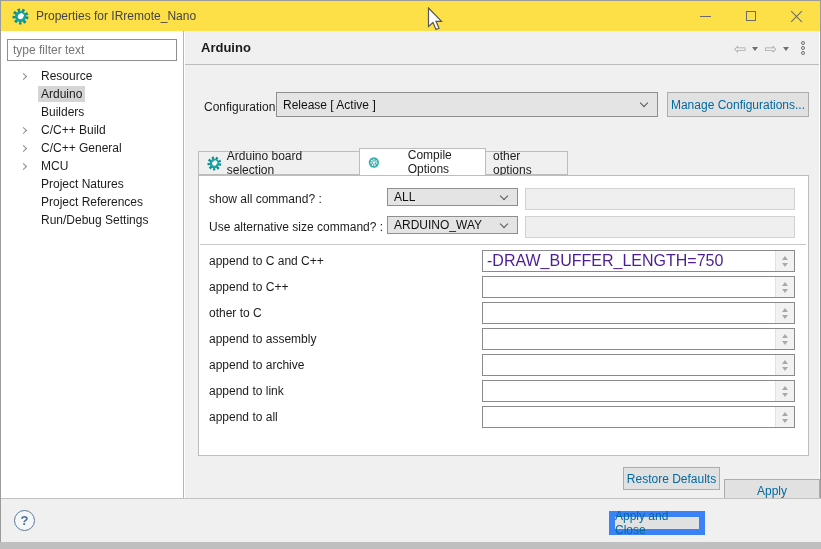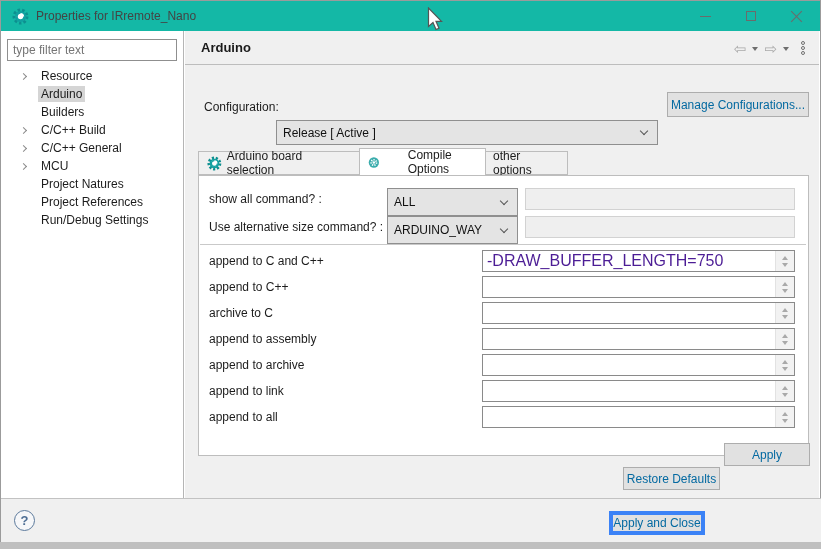--- a/index.html
+++ b/index.html
@@ -1,21 +1,21 @@
 <!DOCTYPE html>
 <html><head>
 <meta charset="utf-8">
 <style>
   * { margin:0; padding:0; box-sizing:border-box; }
   html,body { font-family:"Liberation Sans", sans-serif; }
   .screen { position:relative; width:821px; height:549px; background:#c6c6c6; overflow:hidden; }
   .window { position:absolute; left:0; top:0; width:821px; height:542px; background:#ffffff; border:1px solid #9b9b9b; }
 
   
-  .titlebar { position:absolute; left:0; top:0; width:100%; height:30px; background:#14b8a6; display:flex; align-items:center; }
+  .titlebar { position:absolute; left:0; top:0; width:100%; height:30px; background:#fde047; display:flex; align-items:center; }
   .title-icon { margin-left:11px; width:17px; height:17px; }
   .title-text { margin-left:7px; font-size:12px; color:#444; }
   .win-controls { position:absolute; right:0; top:0; height:30px; display:flex; }
   .win-btn { width:46px; height:30px; display:flex; align-items:center; justify-content:center; color:#6b6b6b; }
   .min-glyph { width:11px; height:1px; background:#6b6b6b; }
   .max-glyph { width:10px; height:10px; border:1px solid #6b6b6b; }
   .close-glyph { position:relative; width:12px; height:12px; }
   .close-glyph::before,.close-glyph::after { content:""; position:absolute; left:5px; top:-1px; width:1px; height:15px; background:#6b6b6b; }
   .close-glyph::before { transform:rotate(45deg); }
   .close-glyph::after { transform:rotate(-45deg); }
@@ -37,52 +37,52 @@
   .nav-arrow { font-size:15px; color:#a9a9a9; line-height:1; }
   .nav-caret { width:0; height:0; border-left:3.5px solid transparent; border-right:3.5px solid transparent; border-top:4px solid #6e6e6e; margin-top:2px; }
   .menu-dots { display:flex; flex-direction:column; gap:1px; margin-left:6px; }
   .menu-dots i { width:4px; height:4px; border:1px solid #707070; border-radius:50%; }
 
   
   .config-label { position:absolute; left:19px; top:69px; font-size:12px; color:#1c1c1c; }
   .combo { background:#e4e4e4; border:1px solid #8f8f8f; display:flex; align-items:center; font-size:12px; color:#111; }
   .combo .val { flex:1; padding-left:6px; white-space:nowrap; overflow:hidden; }
   .combo-chev { width:6px; height:6px; border-right:1px solid #555; border-bottom:1px solid #555; transform:rotate(45deg); margin-right:10px; margin-top:-3px; flex:none; }
-  .config-combo { position:absolute; left:91px; top:61px; width:382px; height:25px;margin-top:28px; }
+  .config-combo { position:absolute; left:91px; top:61px; width:382px; height:25px; }
   .btn { background:#e1e1e1; border:1px solid #adadad; font-family:"Liberation Sans",sans-serif; font-size:12px; color:#0369a1; display:flex; align-items:center; justify-content:center; }
   .manage-btn { position:absolute; left:482px; top:61px; width:142px; height:25px; }
 
   
   .tabbar { position:absolute; left:13px; top:117px; right:13px; height:27px; }
   .tab { position:absolute; bottom:0; height:24px; display:flex; align-items:center; gap:5px; font-size:12px; color:#1c1c1c; background:#f0f0f0; border:1px solid #bdbdbd; padding:0 8px; }
   .tab.active { height:27px; background:#ffffff; border-bottom:none; z-index:2;gap:28px; }
   .tab-gear { width:15px; height:15px; }
   .tab1 { left:0px; width:162px; }
   .tab2 { left:161px; width:127px; }
   .tab3 { left:287px; width:83px; border-left:none; }
 
   
   .panel { position:absolute; left:13px; top:144px; width:611px; height:281px; background:#ffffff; border:1px solid #bdbdbd; border-top:1px solid #bdbdbd; }
   .form-label { position:absolute; left:10px; font-size:12px; color:#1c1c1c; }
-  .combo-sm { position:absolute; left:188px; width:131px; height:28px; }
+  .combo-sm { position:absolute; left:188px; width:131px; height:18px; }
   .dis-field { position:absolute; left:326px; width:270px; height:22px; background:#efefef; border:1px solid #d2d2d2; }
   .panel-hr { position:absolute; left:1px; top:68px; width:606px; border-top:1px solid #c9c9c9; }
   .append-field { position:absolute; left:283px; width:313px; height:22px; border:1px solid #8a8a8a; background:#fff; display:flex; }
   .append-field input { flex:1; border:none; outline:none; font-family:"Liberation Sans",sans-serif; font-size:16px; color:#4c1d95; padding:0 4px; min-width:0; background:transparent; }
   .spinner { width:19px; background:#f2f2f2; border-left:1px solid #e2e2e2; display:flex; flex-direction:column; align-items:center; justify-content:center; gap:3px; }
   .spin-up { width:0; height:0; border-left:3.5px solid transparent; border-right:3.5px solid transparent; border-bottom:4px solid #a9a9a9; }
   .spin-dn { width:0; height:0; border-left:3.5px solid transparent; border-right:3.5px solid transparent; border-top:4px solid #a9a9a9; }
 
   
   .restore-btn { position:absolute; left:438px; top:436px; width:97px; height:23px; }
-  .apply-btn { position:absolute; left:539px; top:412px; width:86px; height:23px; }
+  .apply-btn { position:absolute; left:539px; top:448px; width:96px; height:23px; }
 
   .bottombar { position:absolute; left:0; top:497px; width:821px; height:44px; background:#f0f0f0; border-top:1px solid #c2c2c2; }
   .help-btn { position:absolute; left:13px; top:11px; width:21px; height:21px; border:1px solid #5c7a9c; border-radius:50%; color:#4d6e94; font-size:13px; font-weight:bold; display:flex; align-items:center; justify-content:center; background:#f6f7f9; }
-  .apply-close-btn { position:absolute; left:608px; top:12px; width:96px; height:24px; border:4px solid #3b82f6; }
+  .apply-close-btn { position:absolute; left:608px; top:12px; width:96px; height:24px; border:6px solid #3b82f6; }
   .cancel-btn { position:absolute; left:712px; top:12px; width:96px; height:24px; }
 
   .below-strip { position:absolute; left:0; top:542px; width:821px; height:7px; background:#bfbfbf; }
   .cursor { position:absolute; left:427px; top:7px; z-index:10; }
 </style>
 </head>
 <body>
 
 <div class="screen">
   <div class="window">
@@ -219,21 +219,21 @@
 
         <span class="form-label" style="top:104px">append to C++</span>
         <div class="append-field" style="top:100px">
           <input value="" style="">
           <span class="spinner">
               <i class="spin-up"></i>
               <i class="spin-dn"></i>
             </span>
         </div>
 
-        <span class="form-label" style="top:130px">archive to C</span>
+        <span class="form-label" style="top:130px">other to C</span>
         <div class="append-field" style="top:126px">
           <input value="" style="">
           <span class="spinner">
               <i class="spin-up"></i>
               <i class="spin-dn"></i>
             </span>
         </div>
 
         <span class="form-label" style="top:156px">append to assembly</span>
         <div class="append-field" style="top:152px">

